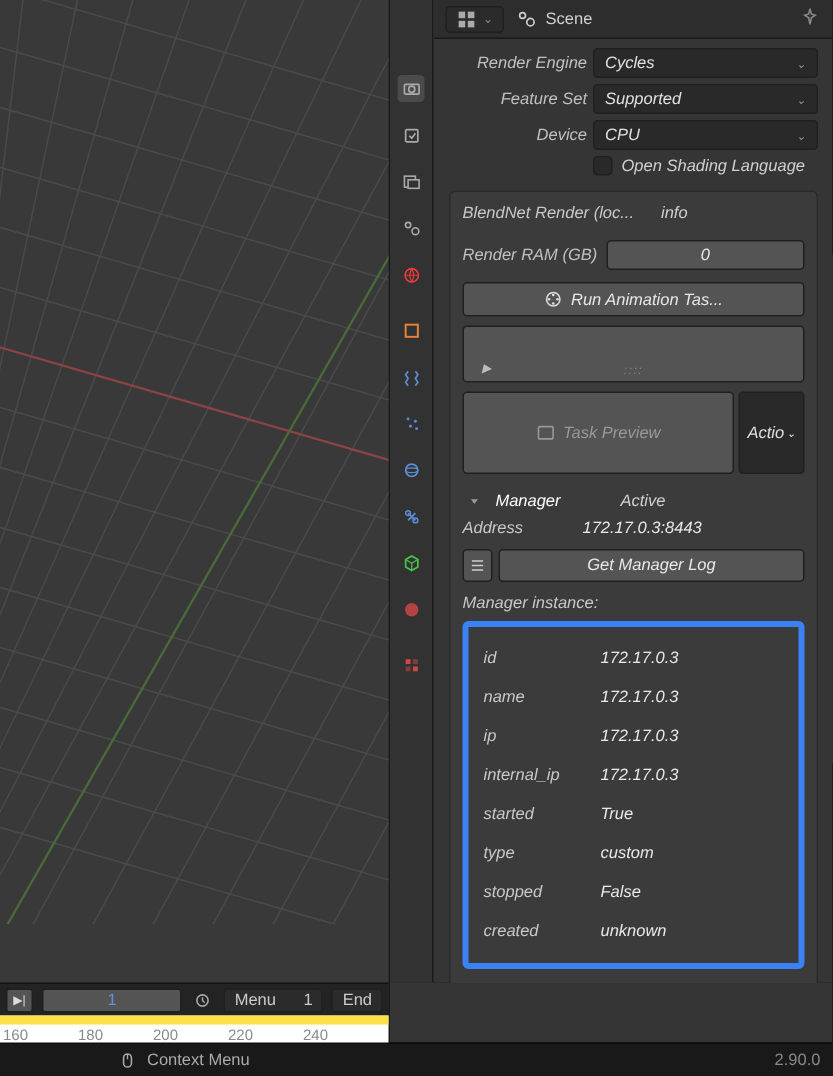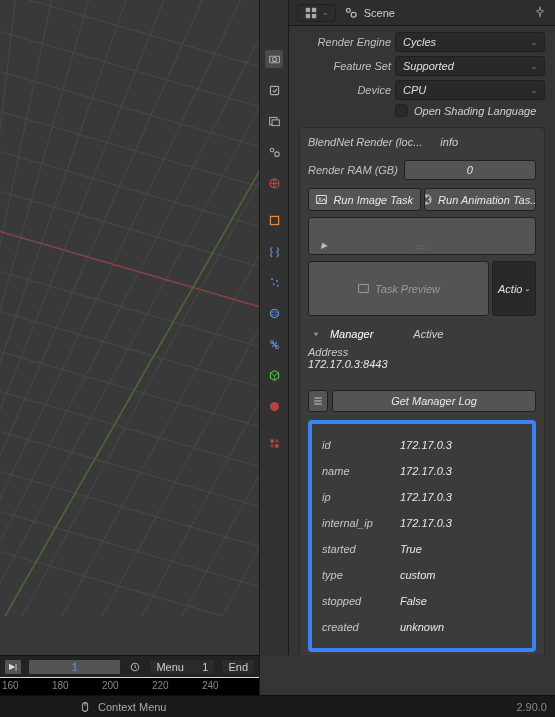--- a/index.html
+++ b/index.html
@@ -42,37 +42,37 @@
   .mini { background: #545454; border: 1px solid #202020; border-radius: 3px; height: 38px; position: relative; margin-bottom: 6px; }
   .mini .tri { position: absolute; left: 12px; bottom: 4px; color: #bbb; font-size: 8px; }
   .mini .dots { position: absolute; left: 50%; bottom: 3px; transform: translateX(-50%); color: #888; letter-spacing: 1px; font-size: 8px; }
   .prev-row { display: flex; gap: 3px; }
   .prev-btn { flex: 1; background: #545454; border: 1px solid #202020; border-radius: 3px; padding: 20px 6px; display: flex; align-items: center; justify-content: center; gap: 5px; color: #999; }
   .actio { width: 44px; background: #292929; border: 1px solid #202020; border-radius: 3px; padding: 3px 5px; display: flex; align-items: center; justify-content: space-between; color: #e0e0e0; font-size: 10px; }
   .sec-hdr { display: flex; align-items: center; gap: 10px; margin: 12px 0 6px 0; padding-left: 4px; }
   .sec-hdr .arr { color: #999; font-size: 8px; transform: scaleY(0.7); }
   .sec-hdr .nm { color: #fff; }
   .sec-hdr .stat { color: #d0d0d0; margin-left: 30px; }
-  .addr-row { display: flex; margin: 4px 0 20px 0; flex-direction: column; }
+  .addr-row { display: flex; margin: 4px 0 8px 0; }
   .addr-row .al { width: 80px; color: #c8c8c8; }
   .addr-row .av { color: #e8e8e8; }
   .log-btn { display: flex; gap: 4px; margin-bottom: 8px; }
   .log-btn .icbox { width: 20px; background: #545454; border: 1px solid #202020; border-radius: 3px; display: flex; align-items: center; justify-content: center; color: #ccc; }
   .log-btn .main-btn { flex: 1; background: #545454; border: 1px solid #202020; border-radius: 3px; padding: 4px; text-align: center; color: #e8e8e8; }
   .subt { color: #c8c8c8; margin: 4px 0 6px 0; }
   .tbl { background: #3b3b3b; border: 4px solid #3b82f6; border-radius: 4px; padding: 8px 10px; }
   .trow { display: flex; padding: 7px 0; }
   .trow .k { width: 78px; color: #c8c8c8; }
   .trow .v { color: #e8e8e8; }
   .timeline { height: 22px; background: #232323; display: flex; align-items: center; padding: 0 4px; gap: 6px; border-top: 1px solid #111; }
   .tl-btn { width: 18px; height: 16px; background: #545454; border: 1px solid #202020; border-radius: 2px; display: flex; align-items: center; justify-content: center; color: #ddd; font-size: 8px; }
   .tl-num { background: #545454; border: 1px solid #202020; border-radius: 2px; padding: 1px 8px; flex: 1; text-align: center; color: #5d93e0; }
   .tl-key { width: 16px; color: #aaa; display: flex; align-items: center; justify-content: center; }
   .tl-lbl { background: #2b2b2b; border: 1px solid #202020; border-radius: 2px; padding: 1px 6px; color: #ccc; }
-  .ruler { height: 18px; background: #000000; position: relative; overflow: hidden; border-top: 1px solid #fde047; }
+  .ruler { height: 18px; background: #ffffff; position: relative; overflow: hidden; border-top: 6px solid #fde047; }
   .ruler .tick { position: absolute; top: 2px; color: #888; font-size: 10px; }
   .status { height: 22px; background: #191919; display: flex; align-items: center; padding: 0 8px; color: #aaa; border-top: 1px solid #0d0d0d; }
   .status .left { display: flex; align-items: center; gap: 6px; margin-left: 70px; }
   .status .ver { margin-left: auto; color: #888; }
   .ricon { width: 13px; height: 13px; }
 </style>
 </head>
 <body>
 
 <div class="root">
@@ -258,28 +258,20 @@
               <span class="pb-title">BlendNet Render (loc...</span>
               <span>info</span>
             </div>
             <div class="ram-row">
               <span class="ram-lbl">Render RAM (GB)</span>
               <div class="ram-val">0</div>
             </div>
             <div class="btn-row">
               <div class="btn">
                 <svg width="13" height="13" viewBox="0 0 16 16">
-                    <rect x="2" y="3" width="12" height="10" rx="1" fill="none" stroke="#ddd" stroke-width="1.3"></rect>
-                    <circle cx="6" cy="7" r="1.2" fill="#ddd"></circle>
-                    <path d="M3 12l3-3 2 2 3-4 3 5" fill="none" stroke="#ddd" stroke-width="1.2"></path>
-                  </svg>
-                <span>Run Image Task</span>
-              </div>
-              <div class="btn">
-                <svg width="13" height="13" viewBox="0 0 16 16">
                     <circle cx="8" cy="8" r="5.5" fill="none" stroke="#ddd" stroke-width="1.3"></circle>
                     <circle cx="8" cy="4.5" r="1.1" fill="#ddd"></circle>
                     <circle cx="11.5" cy="8" r="1.1" fill="#ddd"></circle>
                     <circle cx="8" cy="11.5" r="1.1" fill="#ddd"></circle>
                     <circle cx="4.5" cy="8" r="1.1" fill="#ddd"></circle>
                   </svg>
                 <span>Run Animation Tas...</span>
               </div>
             </div>
             <div class="mini">
@@ -309,20 +301,21 @@
               <span class="av">172.17.0.3:8443</span>
             </div>
             <div class="log-btn">
               <div class="icbox">
                 <svg width="12" height="12" viewBox="0 0 16 16">
                     <path d="M3 4h10M3 8h10M3 12h10" stroke="#ccc" stroke-width="1.5"></path>
                   </svg>
               </div>
               <div class="main-btn">Get Manager Log</div>
             </div>
+            <div class="subt">Manager instance:</div>
             <div class="tbl">
               <div class="trow">
                   <span class="k">id</span>
                   <span class="v">172.17.0.3</span>
                 </div>
               <div class="trow">
                   <span class="k">name</span>
                   <span class="v">172.17.0.3</span>
                 </div>
               <div class="trow">

